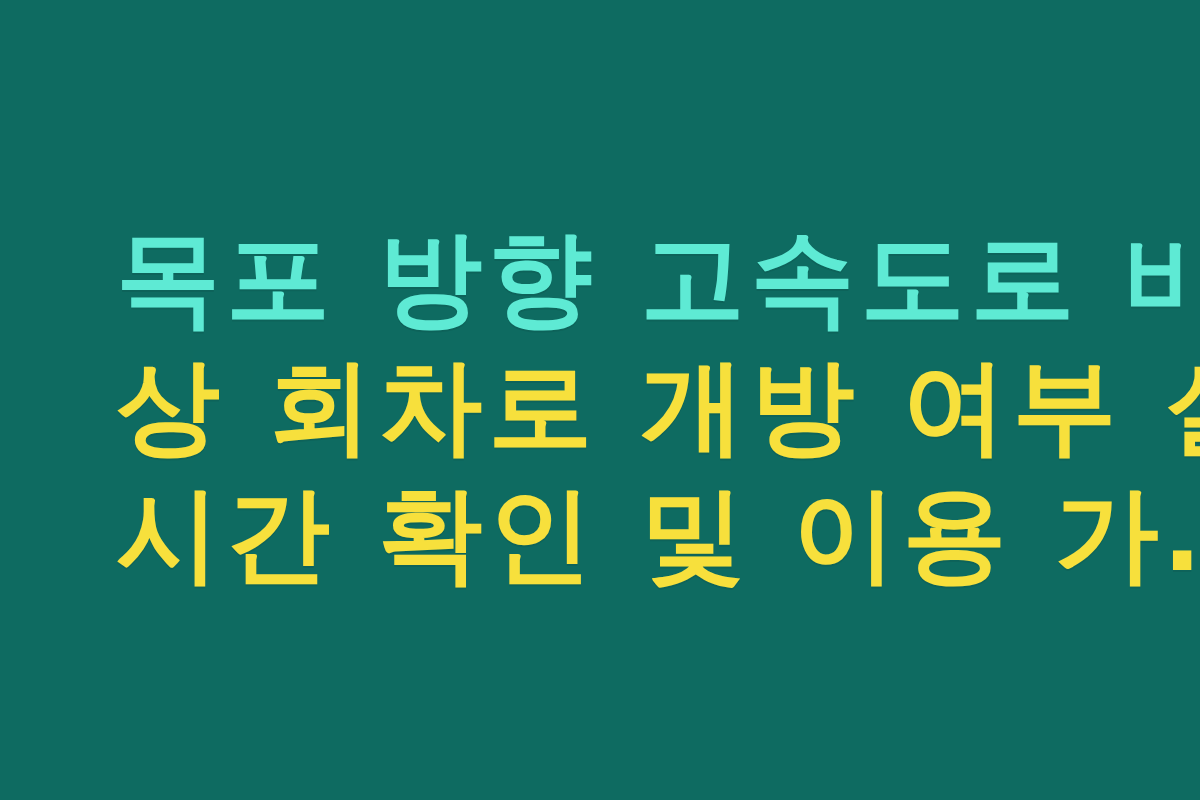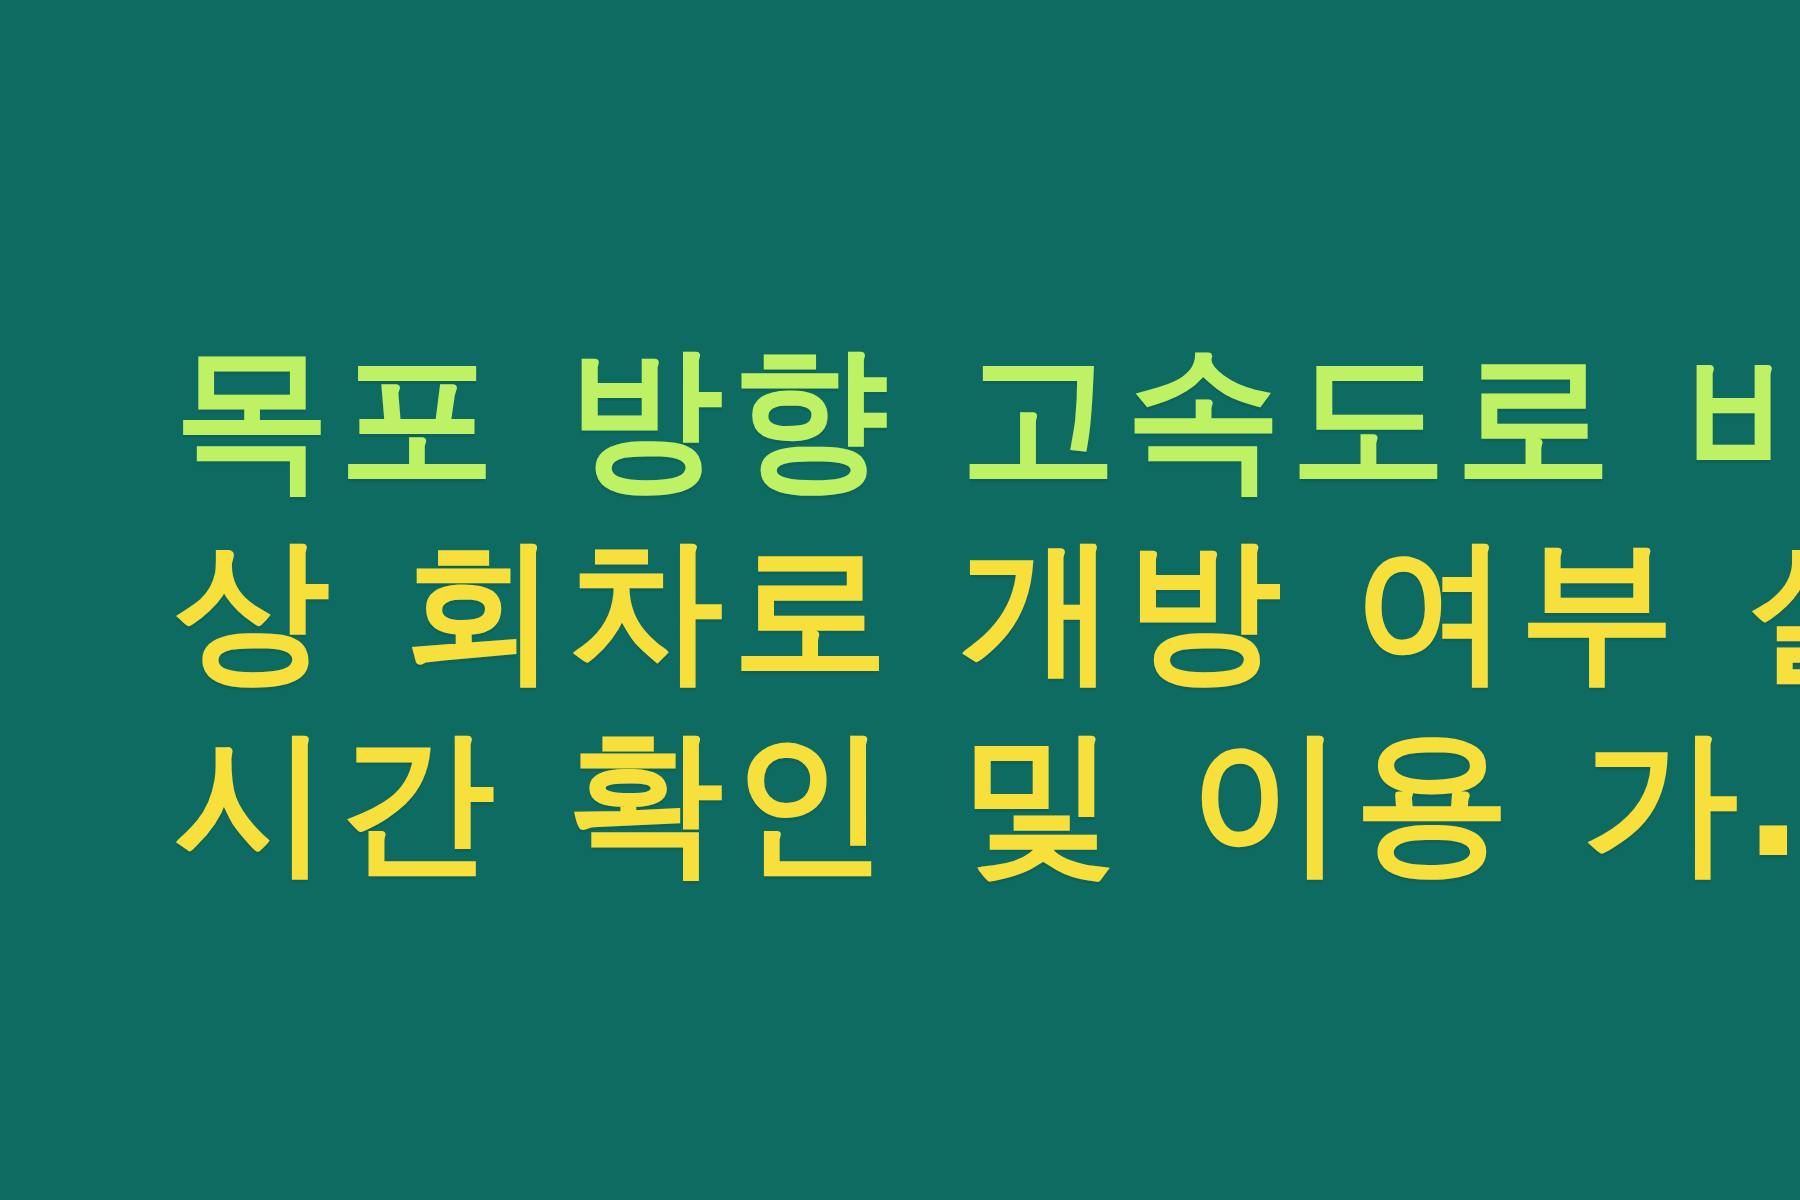--- a/index.html
+++ b/index.html
@@ -51,17 +51,17 @@
 
   .headline-line.last {
     letter-spacing: 6px;
   }
 </style>
 </head>
 <body>
 
 <div class="card" style="background: rgb(14, 107, 97);">
   <div class="text-block">
-    <span class="headline-line" style="color: #bef264;">목포 방향 고속도로 비</span>
+    <span class="headline-line" style="color: #5eead4;">목포 방향 고속도로 비</span>
     <span class="headline-line" style="color: rgb(247, 224, 60);">상 회차로 개방 여부 실</span>
     <span class="headline-line last" style="color: rgb(247, 224, 60);">시간 확인 및 이용 가…</span>
   </div>
 </div>
 
 </body></html>

